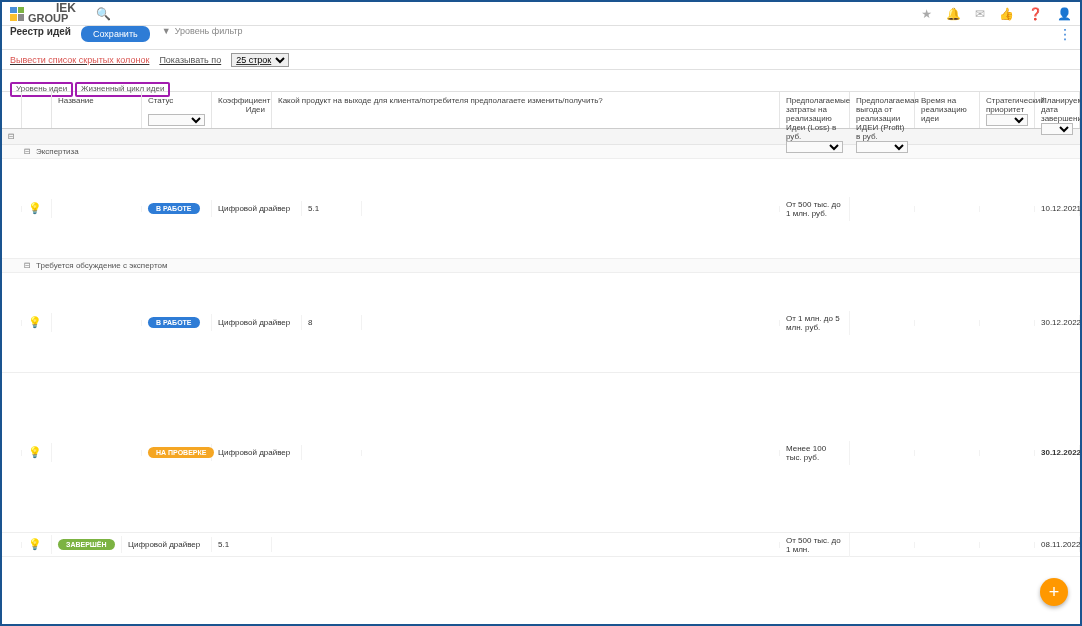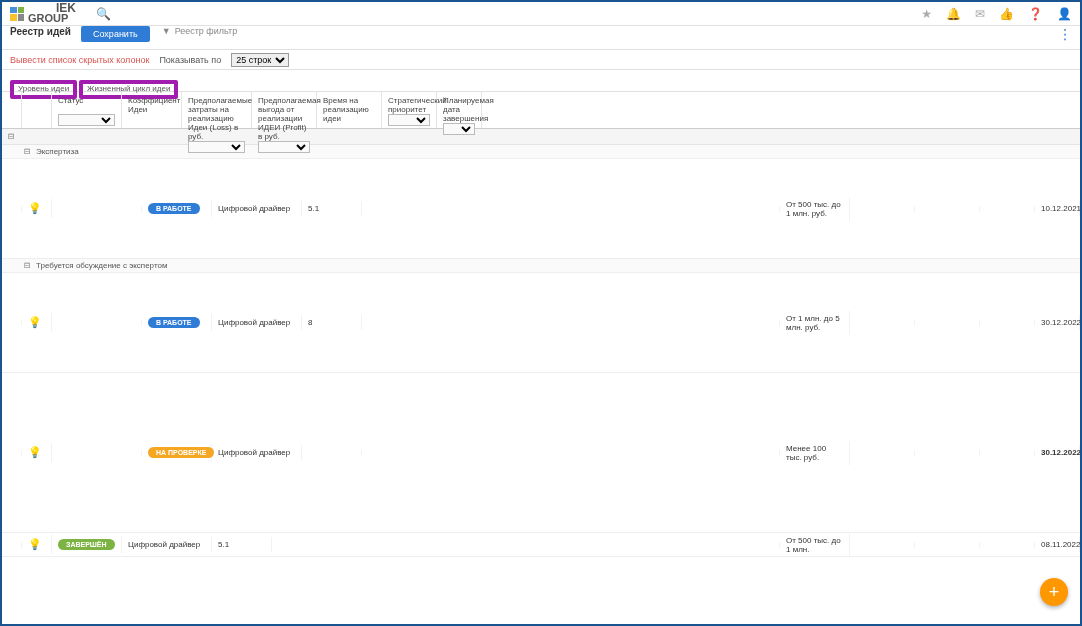--- a/index.html
+++ b/index.html
@@ -11,45 +11,45 @@
 .logo-sq { width: 14px; height: 14px; display: grid; grid-template-columns: 1fr 1fr; grid-template-rows: 1fr 1fr; gap: 1px; }
 .logo-sq span:nth-child(1){background:#4a90d9;} .logo-sq span:nth-child(2){background:#7cb342;} .logo-sq span:nth-child(3){background:#fbc02d;} .logo-sq span:nth-child(4){background:#888;}
 .logo-text { font-size: 11px; font-weight: bold; color: #555; line-height: 0.9; }
 .logo-text .l1 { font-size: 12px; padding-left: 28px; }
 .search-icon { margin-left: 20px; color: #999; font-size: 12px; }
 .topbar-right { margin-left: auto; display: flex; gap: 14px; color: #aaa; font-size: 12px; }
 
 
 .toolbar { display: flex; align-items: flex-start; height: 24px; padding: 0 8px; border-bottom: 1px solid #e0e0e0; }
 .page-title { font-weight: bold; font-size: 10px; color: #333; margin-right: 10px; }
-.btn-primary { background: #2e7cd6; color: #fff; border: none; border-radius: 2px; padding: 3px 12px; font-size: 9px; cursor: pointer; }
+.btn-primary { background: #2e7cd6; color: #fff; border: none; border-radius: 7px; padding: 3px 12px; font-size: 9px; cursor: pointer; }
 .filter-link { margin-left: 12px; color: #888; font-size: 9px; display: flex; align-items: center; gap: 4px; }
 .filter-icon { color: #888; }
 .kebab { margin-left: auto; color: #2e7cd6; font-size: 14px; }
 
 
-.subbar { display: flex; align-items: center; height: 20px; padding: 0 8px; font-size: 9px; gap: 10px; border-bottom: 1px solid #e0e0e0; }
+.subbar { display: flex; align-items: center; height: 20px; padding: 0 8px; font-size: 9px; gap: 10px; border-bottom: 1px solid #e0e0e0; text-decoration: underline; }
 .hidden-cols { color: #d9534f; }
 .show-label { color: #555; }
 .subbar select { font-size: 9px; height: 14px; border: 1px solid #999; }
 
 
 .chips-row { display: flex; height: 22px; align-items: center; padding: 2px 8px; gap: 2px; border-bottom: 1px solid #e0e0e0; }
-.chip { border: 4px solid #a21caf; border-radius: 2px; padding: 1px 4px; font-size: 8px; color: #555; line-height: 1.1; display: flex; flex-direction: column; min-width: 38px; margin-top: 18px; }
+.chip { border: 2px solid #a21caf; border-radius: 2px; padding: 1px 4px; font-size: 8px; color: #555; line-height: 1.1; display: flex; flex-direction: column; min-width: 38px; margin-top: 18px; }
 
 
 .thead { display: flex; font-size: 8px; color: #444; border-bottom: 1px solid #ccc; }
 .thead .cell { border-right: 1px solid #e5e5e5; padding: 4px 6px 2px 6px; display: flex; flex-direction: column; justify-content: space-between; height: 36px; }
 .thead .cell select { font-size: 8px; height: 12px; border: 1px solid #bbb; background: #fafafa; width: 100%; }
 .c-exp { width: 20px; flex: none; }
 .c-bulb { width: 30px; flex: none; }
 .c-name { width: 90px; flex: none; }
 .c-status { width: 70px; flex: none; }
 .c-class { width: 90px; flex: none; }
-.c-coef { width: 60px; flex: none; }
+.c-coef { width: 60px; flex: none; text-align: right; }
 .c-product { flex: 1; min-width: 300px; }
 .c-cost { width: 70px; flex: none; }
 .c-profit { width: 65px; flex: none; }
 .c-time { width: 65px; flex: none; }
 .c-strat { width: 55px; flex: none; }
 .c-date { width: 45px; flex: none; }
 
 
 .grp-header { display: flex; align-items: center; height: 16px; background: #f5f5f5; border-bottom: 1px solid #e5e5e5; font-size: 8px; color: #555; padding-left: 4px; gap: 4px; }
 .grp-toggle { width: 10px; text-align: center; color: #777; }
@@ -97,21 +97,21 @@
     <span>❓</span>
     <span>👤</span>
   </div>
 </div>
 
 <div class="toolbar">
   <span class="page-title">Реестр идей</span>
   <button class="btn-primary">Сохранить</button>
   <span class="filter-link">
     <span class="filter-icon">▼</span>
-    <span>Реестр фильтр</span>
+    <span>Уровень фильтр</span>
   </span>
   <span class="kebab">⋮</span>
 </div>
 
 <div class="subbar">
   <span class="hidden-cols">Вывести список скрытых колонок</span>
   <span class="show-label">Показывать по</span>
   <select><option>25 строк</option></select>
 </div>
 
@@ -120,26 +120,32 @@
       <span>Уровень идеи</span>
     </div>
   <div class="chip">
       <span>Жизненный цикл идеи</span>
     </div>
 </div>
 
 <div class="thead">
   <div class="cell c-exp"></div>
   <div class="cell c-bulb"></div>
+  <div class="cell c-name">
+      <span>Название</span>
+    </div>
   <div class="cell c-status">
       <span>Статус</span>
       <select><option></option></select>
     </div>
   <div class="cell c-coef">
       <span>Коэффициент Идеи</span>
+    </div>
+  <div class="cell c-product">
+      <span>Какой продукт на выходе для клиента/потребителя предполагаете изменить/получить?</span>
     </div>
   <div class="cell c-cost">
       <span>Предполагаемые затраты на реализацию Идеи (Loss) в руб.</span>
       <select><option></option></select>
     </div>
   <div class="cell c-profit">
       <span>Предполагаемая выгода от реализации ИДЕИ (Profit) в руб.</span>
       <select><option></option></select>
     </div>
   <div class="cell c-time">

